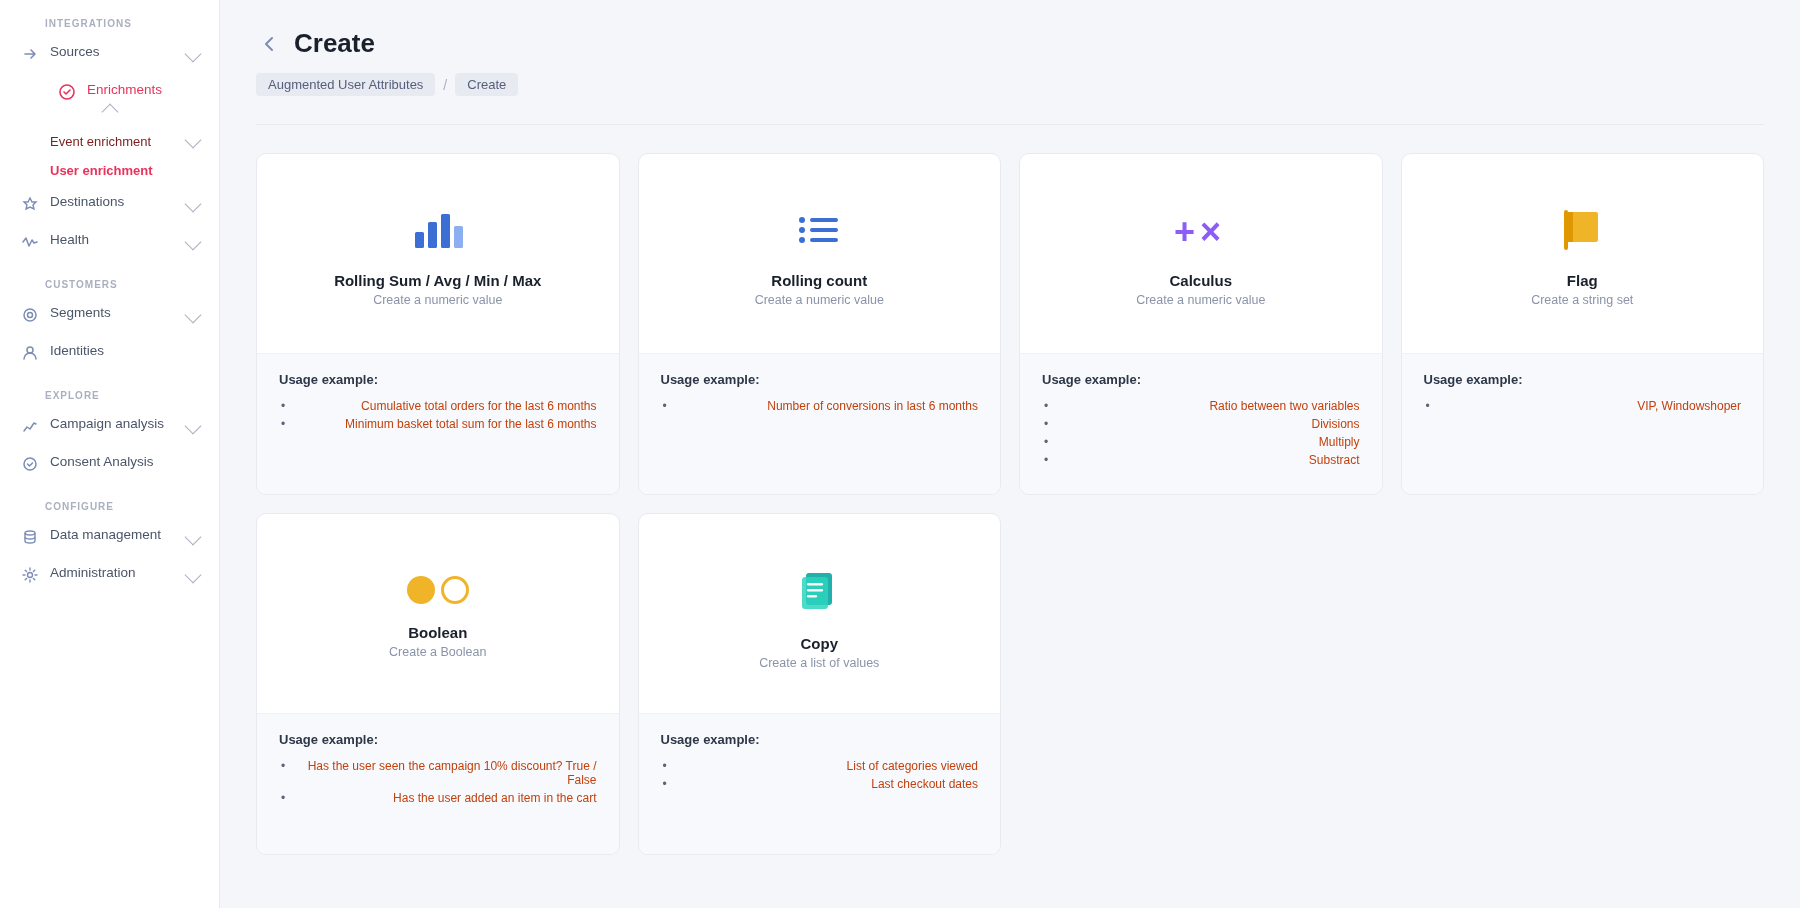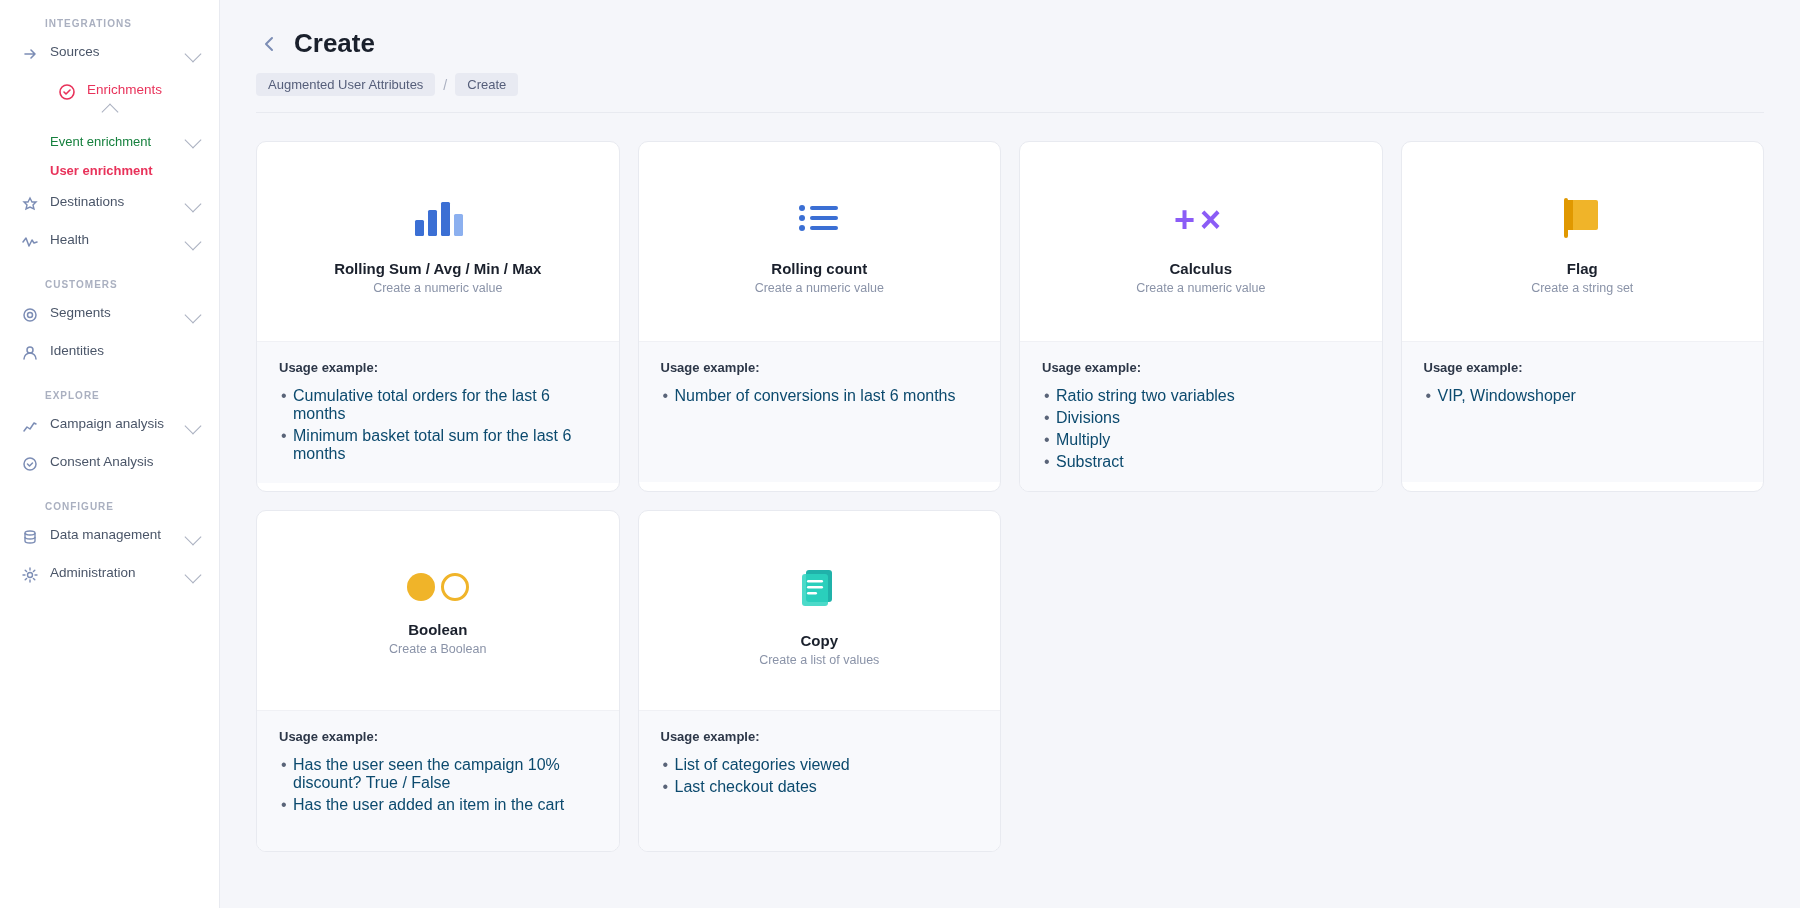--- a/index.html
+++ b/index.html
@@ -34,21 +34,21 @@
       color: #4a5568;
       font-size: 13.5px;
       font-weight: 500;
     }
     .sidebar-item.active { color: #e8325a; flex-direction: column; }
     .sidebar-item .left { display: flex; gap: 10px; }
     .sidebar-item .icon-wrap { width: 20px; height: 20px; display: flex; align-items: center; justify-content: center; }
     .sidebar-sub-item {
       padding: 7px 20px 7px 50px;
       font-size: 13px;
-      color: #15803d;
+      color: #7f1d1d;
       cursor: pointer;
     }
     .sidebar-sub-item.active { color: #e8325a; font-weight: 600; }
     .chevron {
       width: 12px; height: 12px;
       border-right: 1.5px solid #aab0c0;
       border-bottom: 1.5px solid #aab0c0;
       transform: rotate(45deg);
       display: inline-block;
     }
@@ -77,21 +77,21 @@
     }
     .page-title {
       font-size: 26px;
       font-weight: 700;
       color: #1a202c;
     }
     .breadcrumb {
       display: flex;
       align-items: center;
       gap: 8px;
-      margin-bottom: 16px;
+      margin-bottom: 28px;
       font-size: 13px;
     }
     .breadcrumb-item {
       background: #e8eaf2;
       border-radius: 4px;
       padding: 4px 12px;
       color: #555e7a;
       font-weight: 500;
     }
     .breadcrumb-sep { color: #aab0c0; font-size: 14px; }
@@ -145,25 +145,26 @@
     .usage-label {
       font-size: 13px;
       font-weight: 700;
       color: #2d3748;
       margin-bottom: 10px;
     }
     .usage-list {
       list-style: none;
     }
     .usage-list li {
-      font-size: 16px;
-      color: #0c4a6e;
+      font-size: 12px;
+      color: #c2410c;
       padding: 2px 0;
       padding-left: 14px;
       position: relative;
+      text-align: right;
     }
     .usage-list li::before {
       content: '•';
       position: absolute;
       left: 2px;
       color: #5a6478;
     }
 
     
     .bar-chart-icon { color: #3b6fd4; }
@@ -400,21 +401,21 @@
             <text x="2" y="36" font-size="36" font-weight="700" fill="#8b5cf6">+</text>
             <text x="28" y="36" font-size="36" font-weight="700" fill="#8b5cf6">×</text>
           </svg>
         </div>
         <div class="card-title">Calculus</div>
         <div class="card-subtitle">Create a numeric value</div>
       </div>
       <div class="card-bottom">
         <div class="usage-label">Usage example:</div>
         <ul class="usage-list">
-          <li>Ratio string two variables</li>
+          <li>Ratio between two variables</li>
           <li>Divisions</li>
           <li>Multiply</li>
           <li>Substract</li>
         </ul>
       </div>
     </div>
 
     <div class="card">
       <div class="card-top">
         <div class="card-icon flag-icon">

